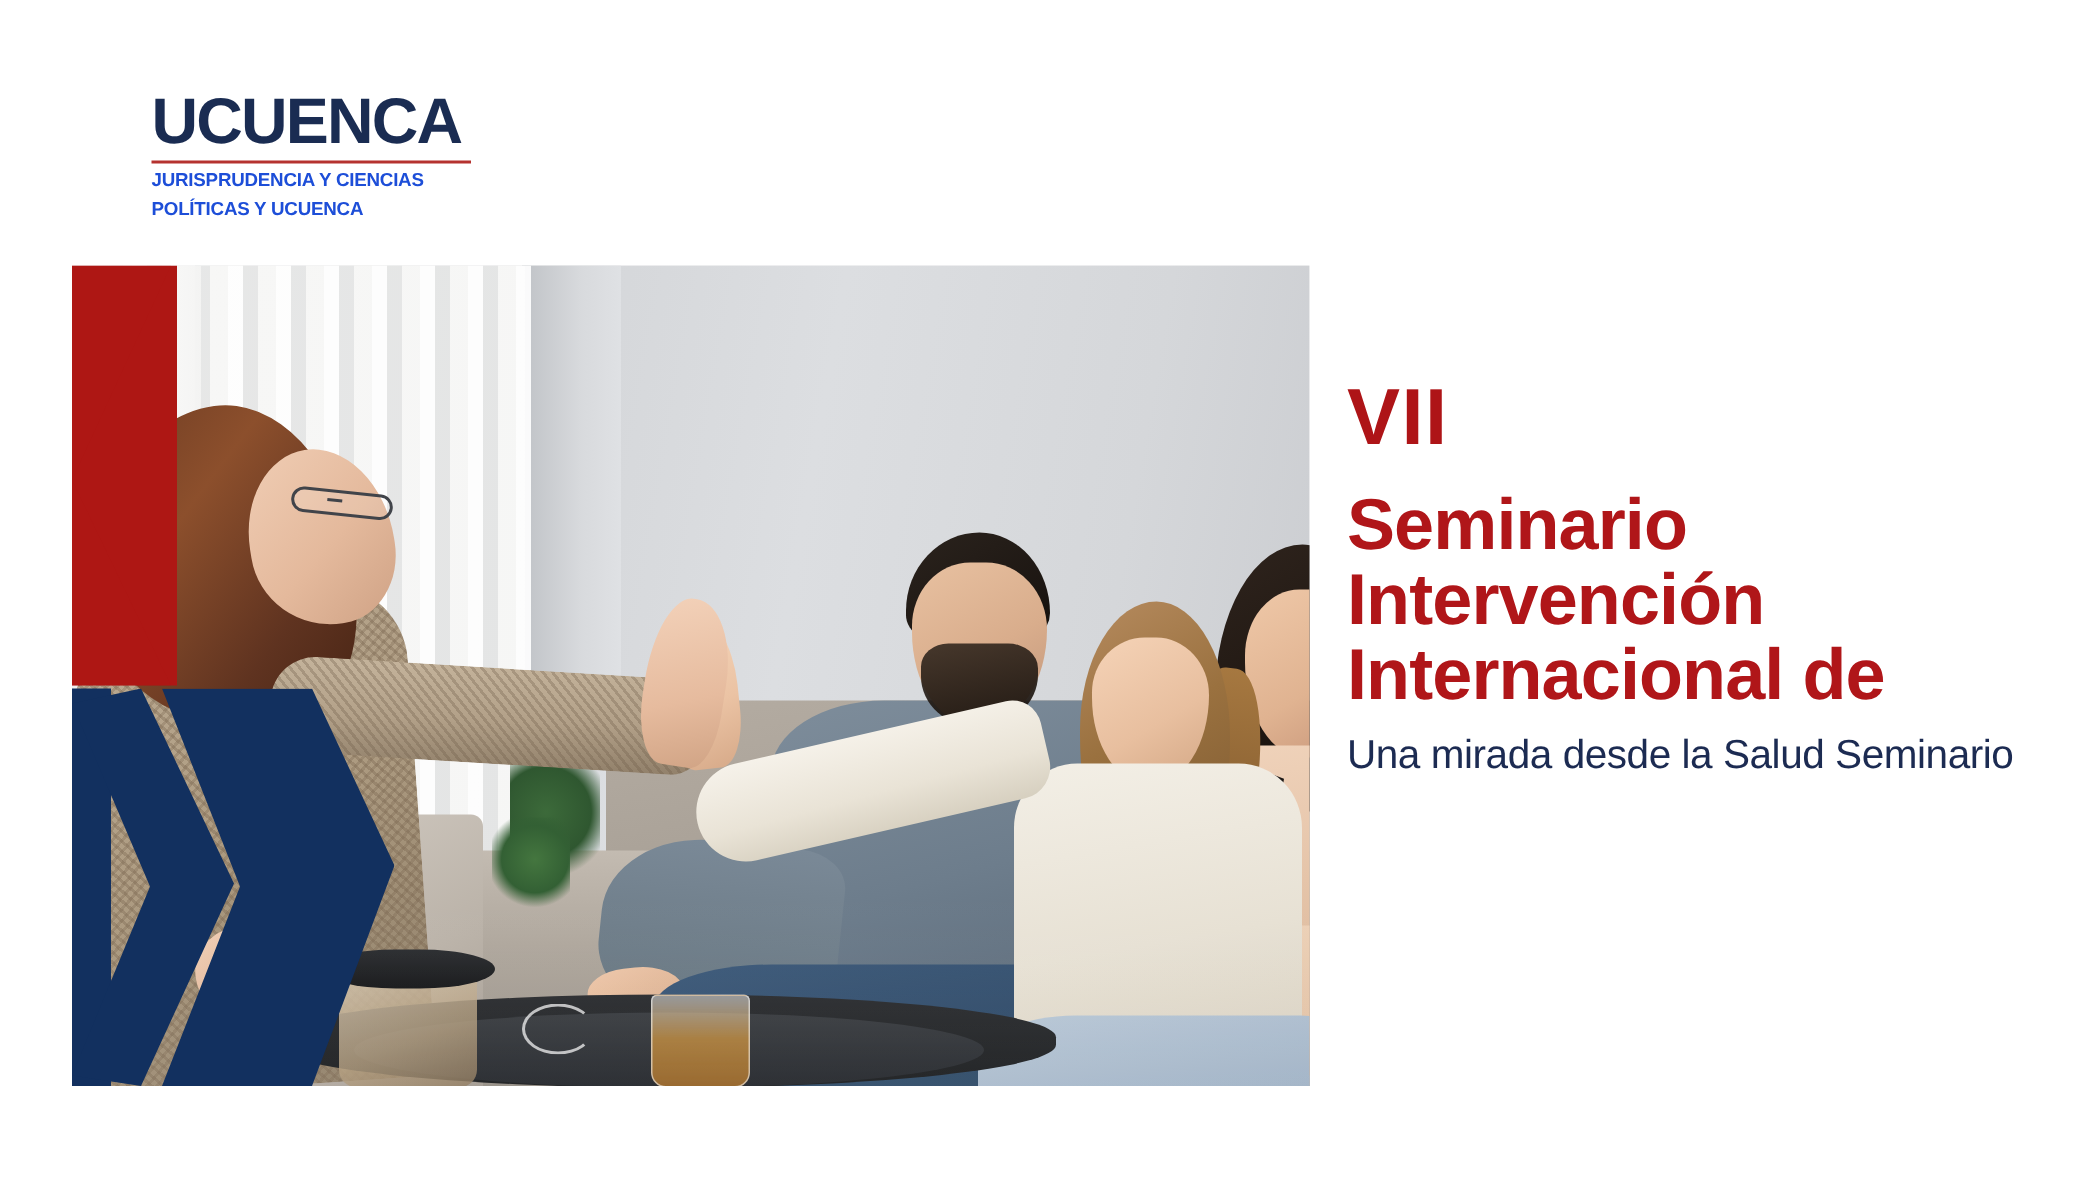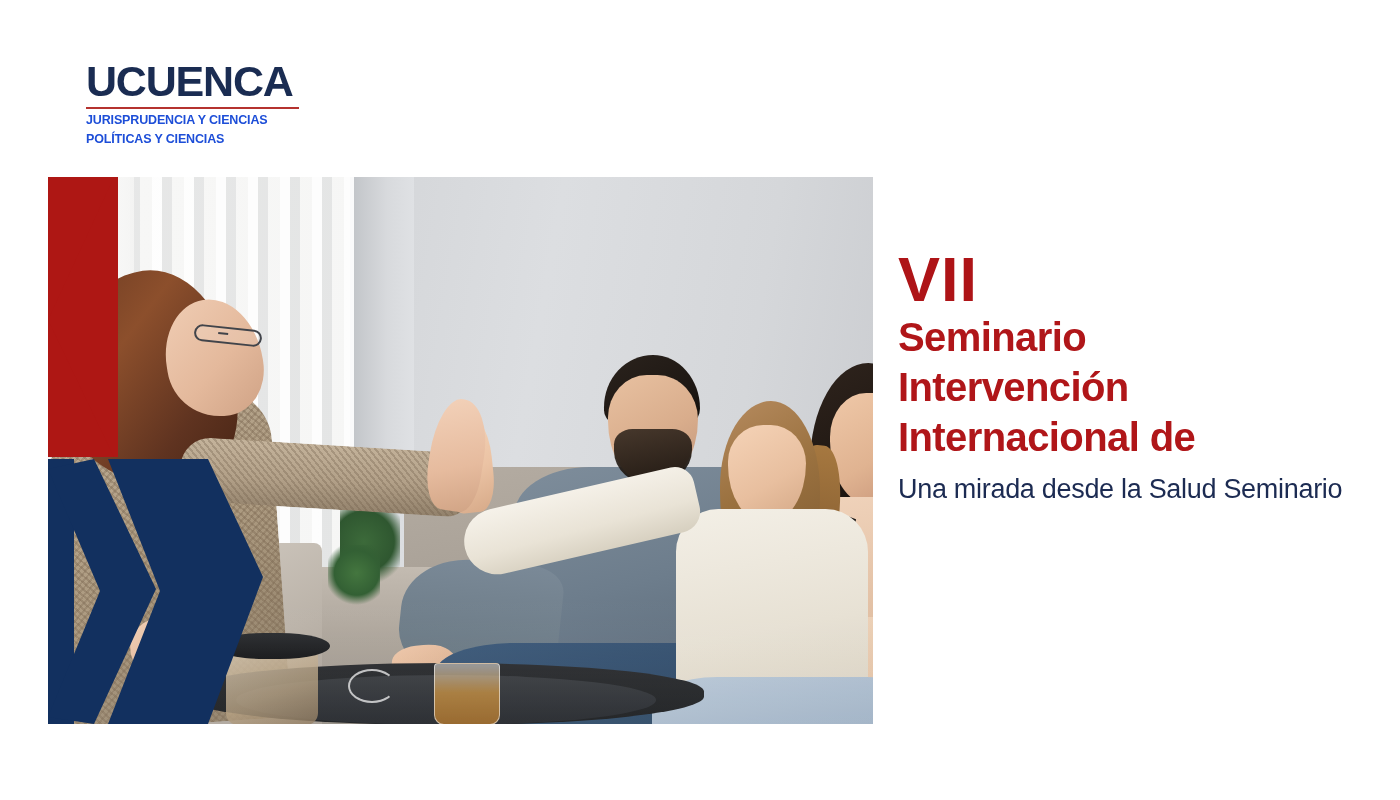--- a/index.html
+++ b/index.html
@@ -16,21 +16,21 @@
   #poster {
     position: relative;
     width: 1400px;
     height: 800px;
     background: #ffffff;
   }
 
   
   .logo-block {
     position: absolute;
-    left: 86px;
+    left: 101px;
     top: 58px;
     width: 230px;
   }
   .logo-wordmark {
     font-family: "Liberation Sans", sans-serif;
     font-size: 43px;
     line-height: 46px;
     font-weight: bold;
     letter-spacing: -1.2px;
     color: #1a2c52;
@@ -372,29 +372,30 @@
 
   
   .text-block {
     position: absolute;
     left: 898px;
     top: 246px;
     width: 470px;
   }
   .vii {
     font-family: "Liberation Sans", sans-serif;
-    font-size: 63px;
+    font-size: 53px;
     line-height: 66px;
     font-weight: bold;
     letter-spacing: 1px;
     color: #ae1417;
   }
   .seminar-title {
+    margin-top: 14px;
     font-family: "Liberation Sans", sans-serif;
-    font-size: 40px;
+    font-size: 48px;
     line-height: 50px;
     font-weight: bold;
     letter-spacing: -0.6px;
     color: #b01619;
   }
   .seminar-title .tline { display: block; white-space: nowrap; }
   .seminar-sub {
     margin-top: 10px;
     font-family: "Liberation Sans", sans-serif;
     font-size: 27px;
@@ -407,21 +408,21 @@
 </style>
 </head>
 <body>
 
 <div id="poster">
 
   <div class="logo-block">
     <div class="logo-wordmark">UCUENCA</div>
     <div class="logo-rule"></div>
     <div class="logo-sub">JURISPRUDENCIA Y CIENCIAS</div>
-    <div class="logo-sub">POLÍTICAS Y CIENCIAS</div>
+    <div class="logo-sub">POLÍTICAS Y UCUENCA</div>
   </div>
 
   <div class="image-panel">
 
     <div class="scene">
       <div class="wall-right"></div>
       <div class="wall-corner"></div>
       <div class="wall-left"></div>
       <div class="curtain"></div>
       <div class="curtain-bright"></div>

